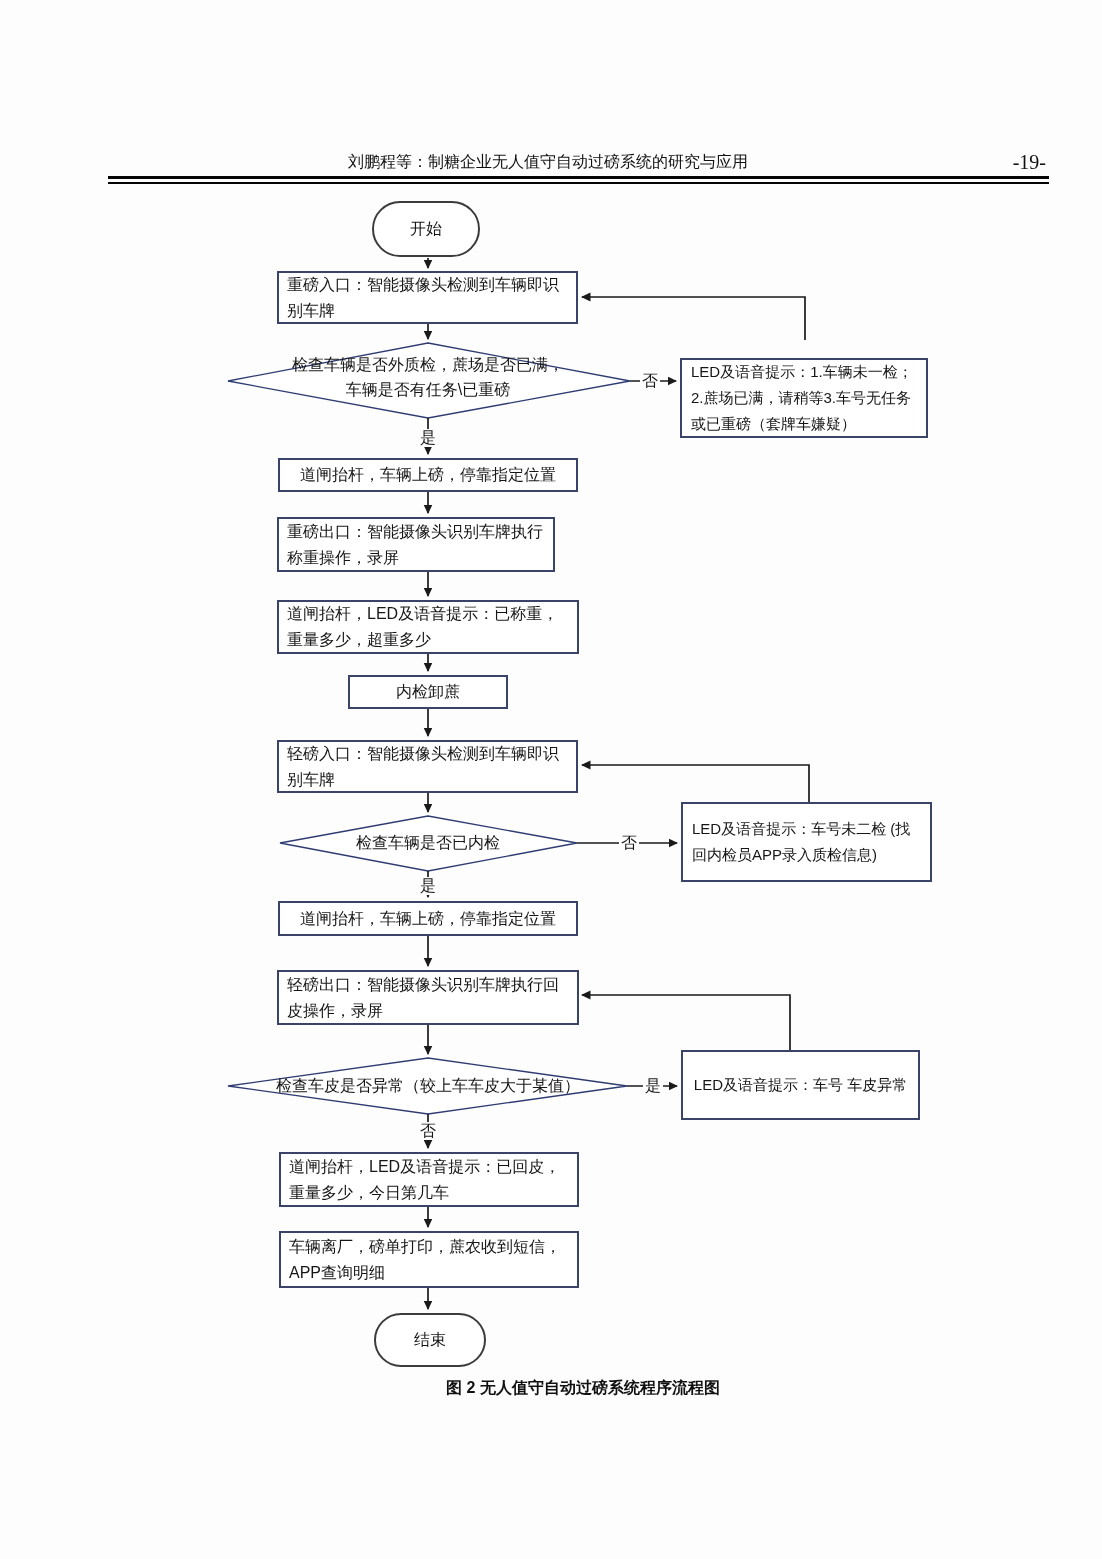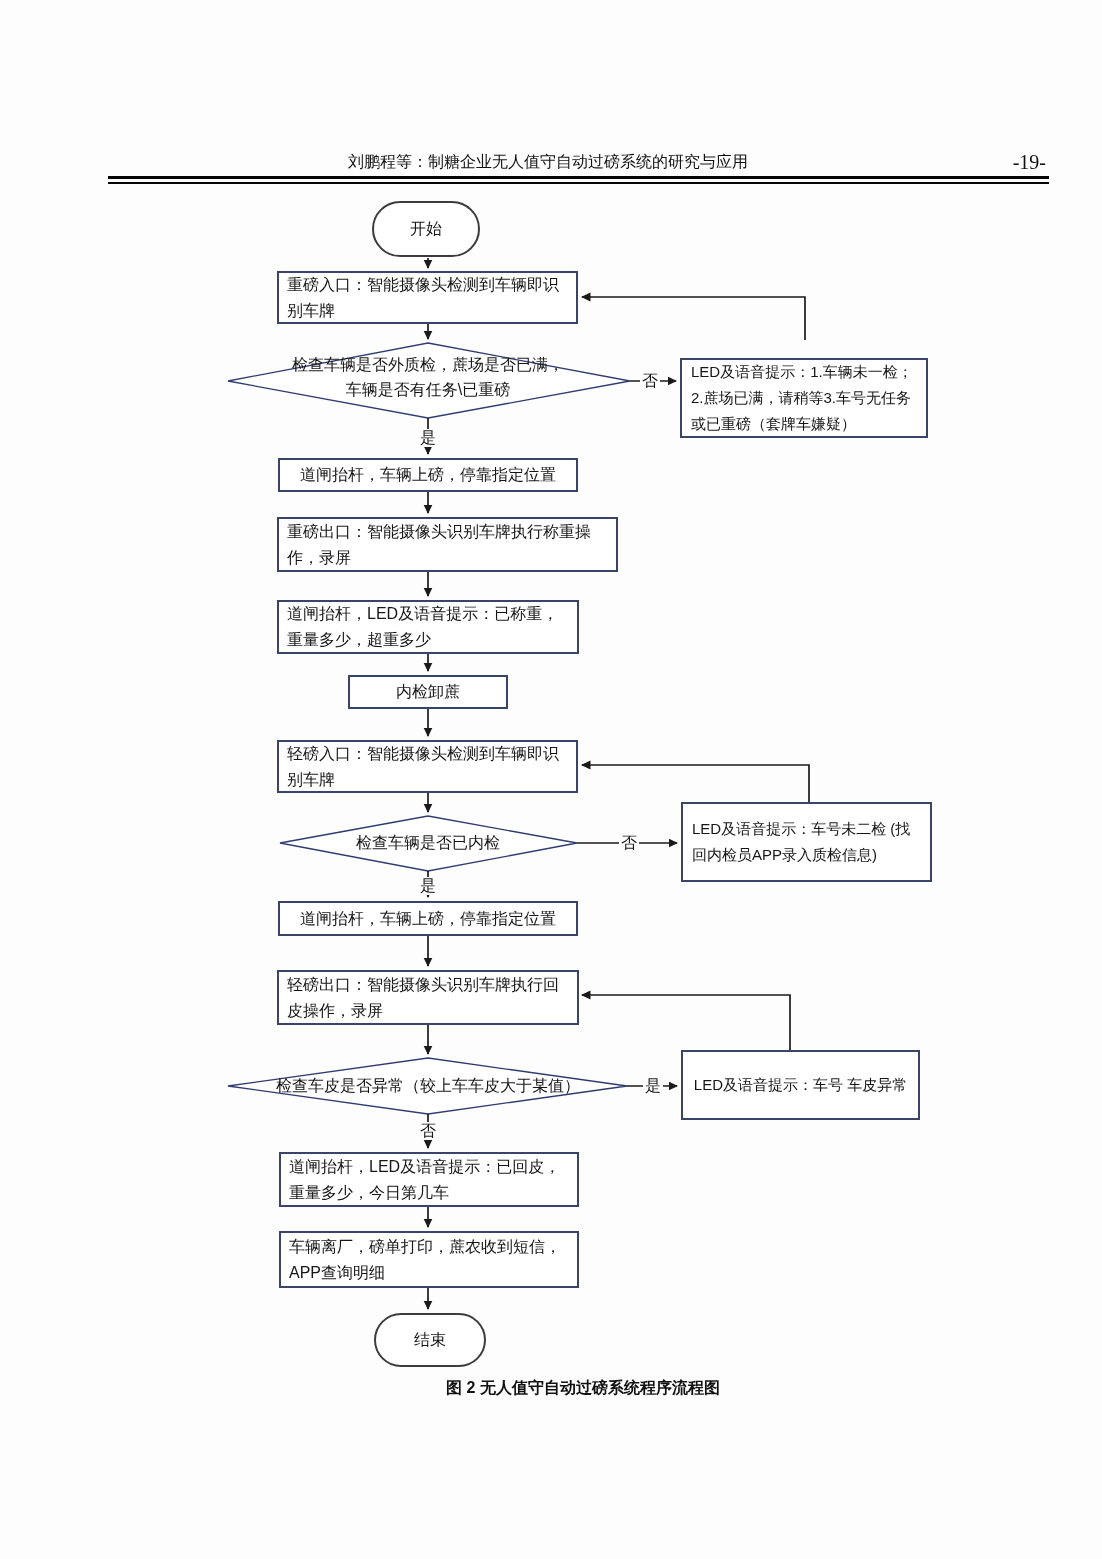--- a/index.html
+++ b/index.html
@@ -86,21 +86,21 @@
       <polyline points="809,802 809,765 582,765" marker-end="url(#arw)"></polyline>
       <polyline points="790,1050 790,995 582,995" marker-end="url(#arw)"></polyline>
     </g>
   </svg>
 
   <div class="node stadium" style="left:372px;top:201px;width:108px;height:56px;">开始</div>
   <div class="node stadium" style="left:374px;top:1313px;width:112px;height:54px;">结束</div>
 
   <div class="node box" style="left:277px;top:271px;width:301px;height:53px;">重磅入口：智能摄像头检测到车辆即识别车牌</div>
   <div class="node box" style="left:278px;top:458px;width:300px;height:34px;">道闸抬杆，车辆上磅，停靠指定位置</div>
-  <div class="node box" style="left:277px;top:517px;width:341px;height:55px;">重磅出口：智能摄像头识别车牌执行称重操作，录屏</div>
+  <div class="node box" style="left:277px;top:517px;width:278px;height:55px;">重磅出口：智能摄像头识别车牌执行称重操作，录屏</div>
   <div class="node box" style="left:277px;top:600px;width:302px;height:54px;">道闸抬杆，LED及语音提示：已称重，重量多少，超重多少</div>
   <div class="node box" style="left:348px;top:675px;width:160px;height:34px;">内检卸蔗</div>
   <div class="node box" style="left:277px;top:740px;width:301px;height:53px;">轻磅入口：智能摄像头检测到车辆即识别车牌</div>
   <div class="node box" style="left:278px;top:901px;width:300px;height:35px;">道闸抬杆，车辆上磅，停靠指定位置</div>
   <div class="node box" style="left:277px;top:970px;width:302px;height:55px;">轻磅出口：智能摄像头识别车牌执行回皮操作，录屏</div>
   <div class="node box" style="left:279px;top:1231px;width:300px;height:57px;">车辆离厂，磅单打印，蔗农收到短信，APP查询明细</div>
   <div class="node box" style="left:279px;top:1152px;width:300px;height:55px;">道闸抬杆，LED及语音提示：已回皮，重量多少，今日第几车</div>
 
   <div class="node ledbox" style="left:680px;top:340px;width:248px;height:80px;margin-top:18px;">LED及语音提示：1.车辆未一检；2.蔗场已满，请稍等3.车号无任务或已重磅（套牌车嫌疑）</div>
   <div class="node ledbox" style="left:681px;top:802px;width:251px;height:80px;">LED及语音提示：车号未二检 (找回内检员APP录入质检信息)</div>

